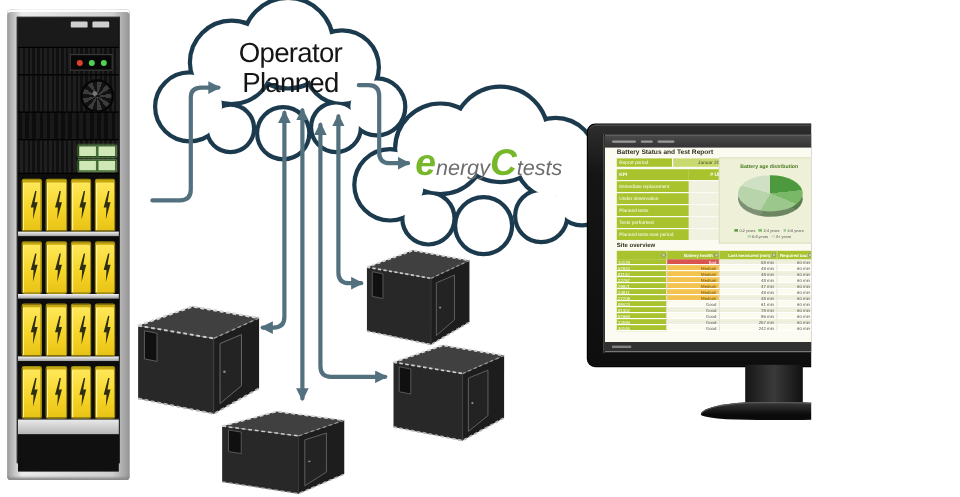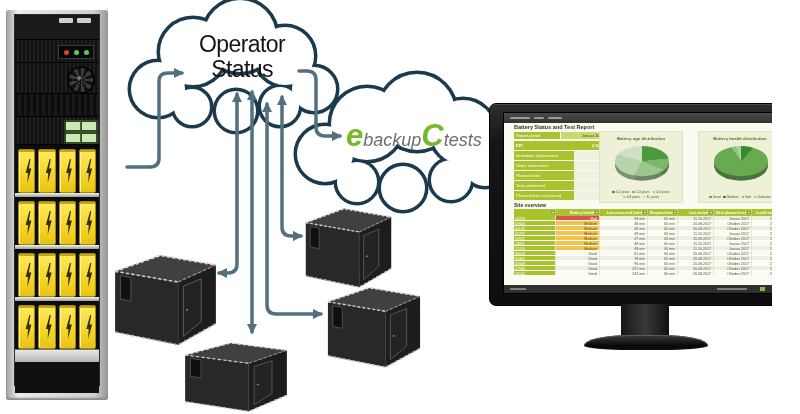--- a/index.html
+++ b/index.html
@@ -1,16 +1,16 @@
 <!DOCTYPE html>
 <html><head>
 <meta charset="utf-8">
 <style>
   html,body{margin:0;padding:0;background:#fff;}
-  #stage{position:relative;width:772px;height:414px;overflow:hidden;background:#fff;
+  #stage{position:relative;width:676px;height:414px;overflow:hidden;background:#fff;
          font-family:"Liberation Sans",sans-serif;}
   .abs{position:absolute;}
 
   
   svg.cloud{position:absolute;overflow:visible;}
   .cloud-label{position:absolute;text-align:center;color:#151515;font-size:23px;line-height:25px;
                font-weight:500;letter-spacing:-0.6px;}
   .energy-logo{position:absolute;white-space:nowrap;font-style:italic;}
   .energy-logo .big{font-size:31px;font-weight:bold;color:#76b82a;}
   .energy-logo .small{font-size:18px;color:#6e6e6e;}
@@ -165,25 +165,25 @@
       <circle cx="167" cy="62" r="29"></circle>
         <circle cx="196" cy="95" r="22"></circle>
         <circle cx="162" cy="112" r="19"></circle>
       <circle cx="118" cy="117" r="20"></circle>
         <circle cx="74" cy="113" r="18"></circle>
     </g>
   </svg>
 
   <div class="cloud-label abs" style="left:162px;top:32px;width:160px;">
     <div>Operator</div>
-    <div>Status</div>
+    <div>Planned</div>
   </div>
 
   <div class="energy-logo abs" style="left:346px;top:118px;">
-    <span class="big">e</span><span class="small">backup</span><span class="big">C</span><span class="small">tests</span>
+    <span class="big">e</span><span class="small">nergy</span><span class="big">C</span><span class="small">tests</span>
   </div>
 
   <div class="rack abs">
     <div class="rack-inner">
       <div class="unit u1">
         <span class="tab" style="left:44px"></span>
         <span class="tab" style="left:62px"></span>
       </div>
       <div class="unit u2 slots">
         <div class="ledbox">

